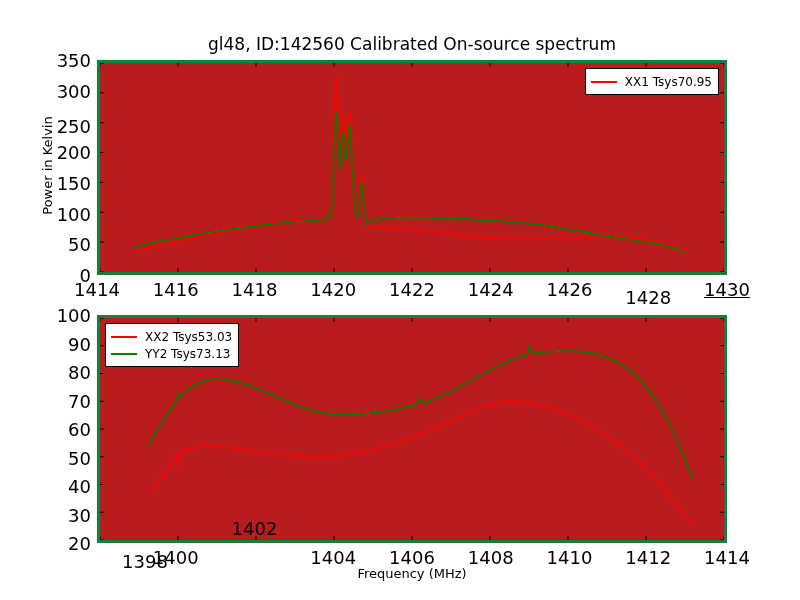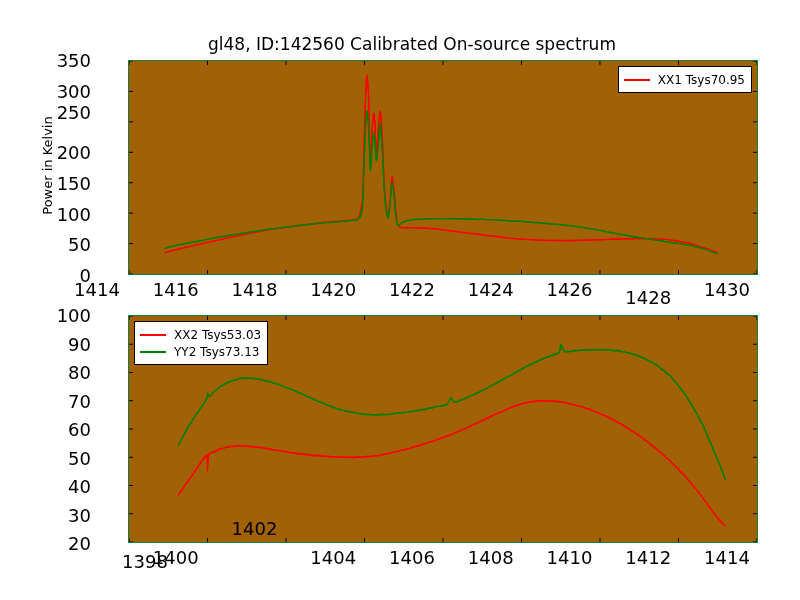--- a/index.html
+++ b/index.html
@@ -15,23 +15,22 @@
   }
   #figure {
     position: relative;
     width: 800px;
     height: 451px;
     background: #ffffff;
   }
   .axes {
     position: absolute;
     box-sizing: border-box;
-    border: 1px solid #15803d;
-    background: #a16207;
-    margin-left: 31px;
+    border: 3px solid #15803d;
+    background: #b91c1c;
   }
   #axes-top {
     left: 97px;
     top: 60px;
     width: 630px;
     height: 215px;
   }
   #axes-bottom {
     left: 97px;
     top: 315px;
@@ -234,39 +233,40 @@
         <span class="legend-swatch" style="background:#ff0000"></span>
         <span class="legend-text">XX2 Tsys53.03</span>
       </div>
       <div class="legend-row">
         <span class="legend-swatch" style="background:#008000"></span>
         <span class="legend-text">YY2 Tsys73.13</span>
       </div>
     </div>
   </div>
 
+  <div class="xlabel" id="xlabel-bottom">Frequency (MHz)</div>
 
   <div id="tick-layer">
       <div class="tick-label ytick-label" style="left: 35px; width: 56px; top: 275px;">0</div>
       <div class="tick-label ytick-label" style="left: 35px; width: 56px; top: 244.286px;">50</div>
       <div class="tick-label ytick-label" style="left: 35px; width: 56px; top: 213.571px;">100</div>
       <div class="tick-label ytick-label" style="left: 35px; width: 56px; top: 182.857px;">150</div>
       <div class="tick-label ytick-label" style="left: 35px; width: 56px; top: 152.143px;">200</div>
-      <div class="tick-label ytick-label" style="left: 35px; width: 56px; top: 112px;">250</div>
+      <div class="tick-label ytick-label" style="left: 35px; width: 56px; top: 126px;">250</div>
       <div class="tick-label ytick-label" style="left: 35px; width: 56px; top: 90.7143px;">300</div>
       <div class="tick-label ytick-label" style="left: 35px; width: 56px; top: 60px;">350</div>
       <div class="tick-label xtick-label" style="left: 97px; top: 279px;">1414</div>
       <div class="tick-label xtick-label" style="left: 175.75px; top: 279px;">1416</div>
       <div class="tick-label xtick-label" style="left: 254.5px; top: 279px;">1418</div>
       <div class="tick-label xtick-label" style="left: 333.25px; top: 279px;">1420</div>
       <div class="tick-label xtick-label" style="left: 412px; top: 279px;">1422</div>
       <div class="tick-label xtick-label" style="left: 490.75px; top: 279px;">1424</div>
       <div class="tick-label xtick-label" style="left: 569.5px; top: 279px;">1426</div>
       <div class="tick-label xtick-label" style="left: 648.25px; top: 287px;">1428</div>
-      <div class="tick-label xtick-label" style="left: 727px; top: 279px;">1430</div>
+      <div class="tick-label xtick-label" style="left: 727px; top: 279px; text-decoration: underline;">1430</div>
       <div class="tick-label ytick-label" style="left: 35px; width: 56px; top: 543px;">20</div>
       <div class="tick-label ytick-label" style="left: 35px; width: 56px; top: 514.5px;">30</div>
       <div class="tick-label ytick-label" style="left: 35px; width: 56px; top: 486px;">40</div>
       <div class="tick-label ytick-label" style="left: 35px; width: 56px; top: 457.5px;">50</div>
       <div class="tick-label ytick-label" style="left: 35px; width: 56px; top: 429px;">60</div>
       <div class="tick-label ytick-label" style="left: 35px; width: 56px; top: 400.5px;">70</div>
       <div class="tick-label ytick-label" style="left: 35px; width: 56px; top: 372px;">80</div>
       <div class="tick-label ytick-label" style="left: 35px; width: 56px; top: 343.5px;">90</div>
       <div class="tick-label ytick-label" style="left: 35px; width: 56px; top: 315px;">100</div>
       <div class="tick-label xtick-label" style="left: 97px; top: 551px; margin-left: 48px;">1398</div>

